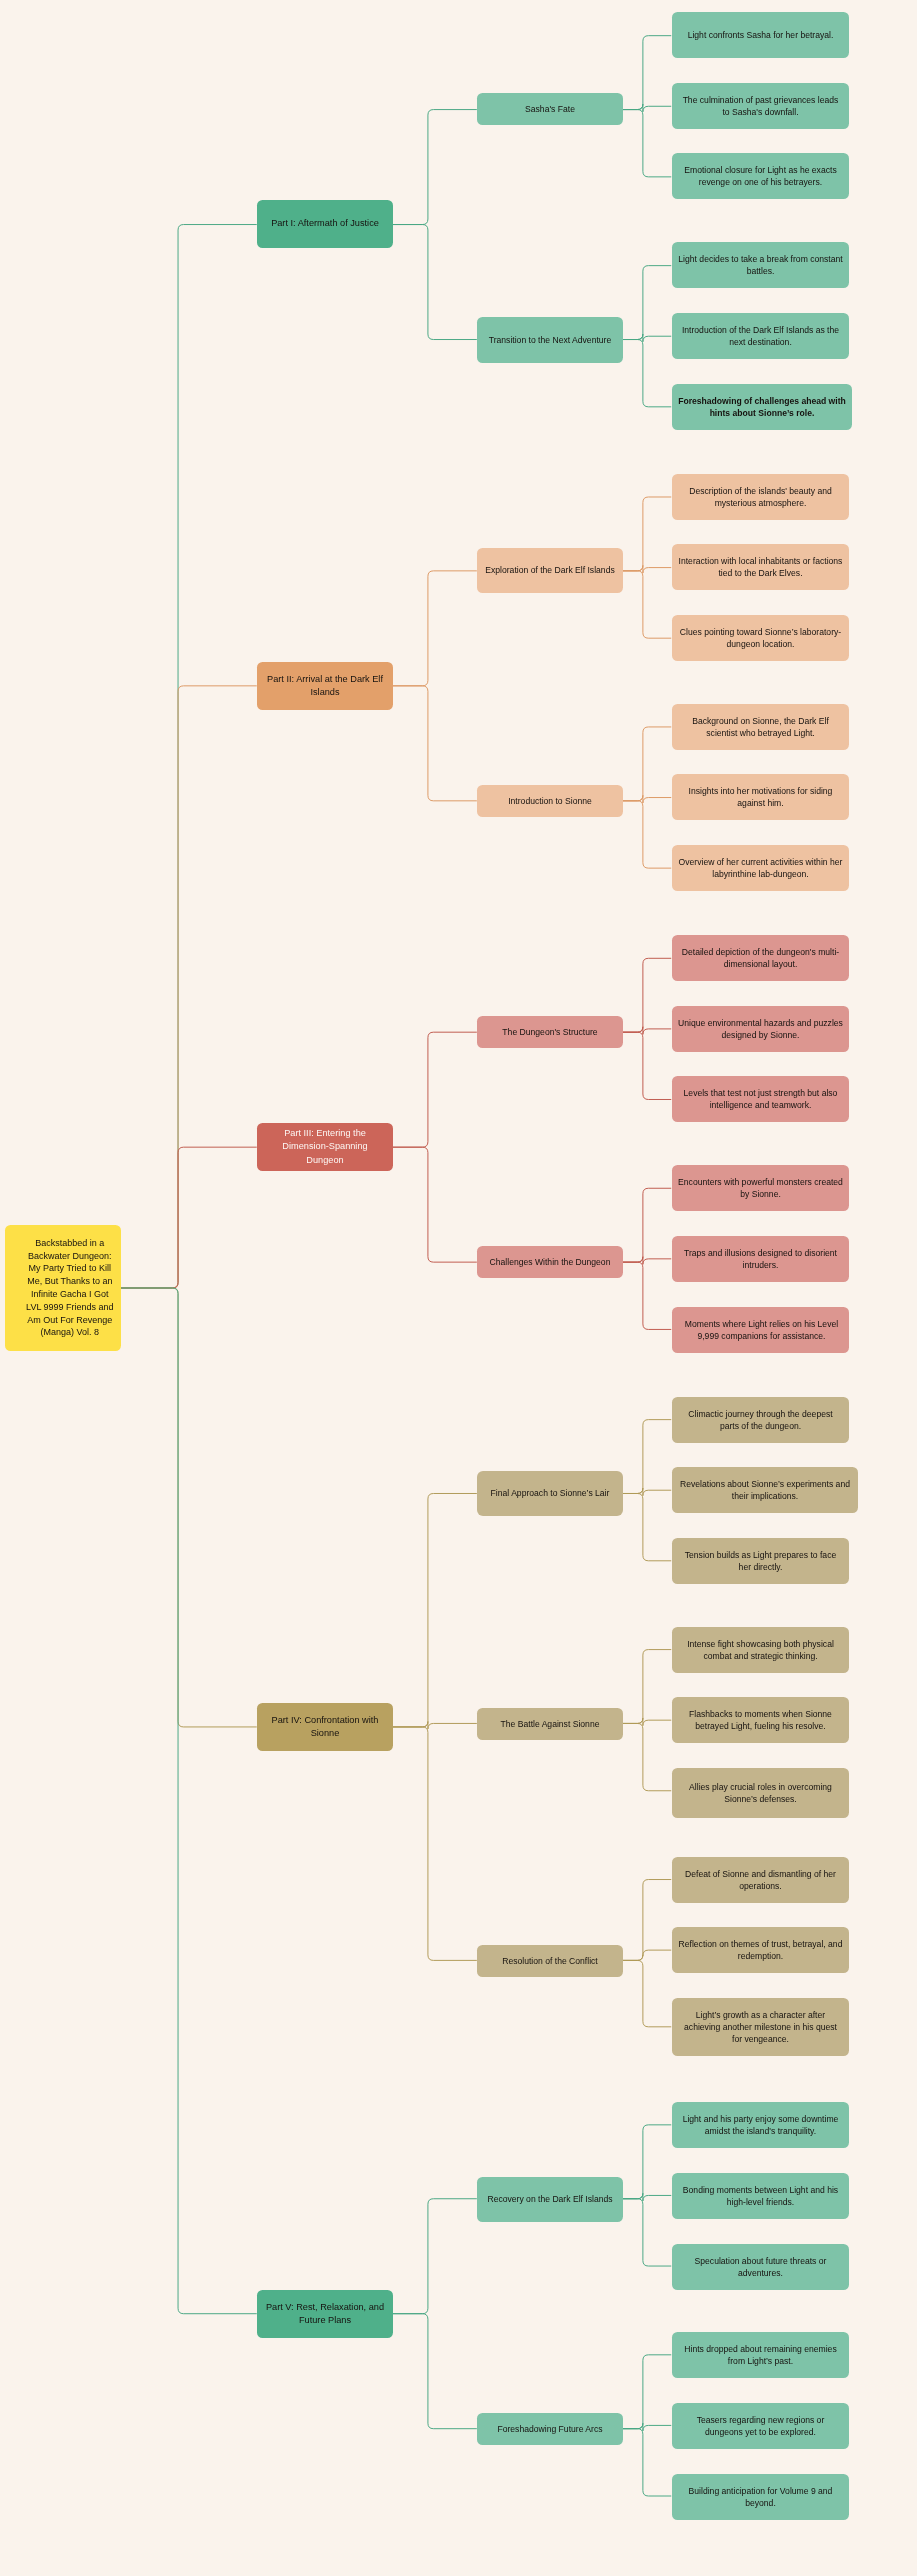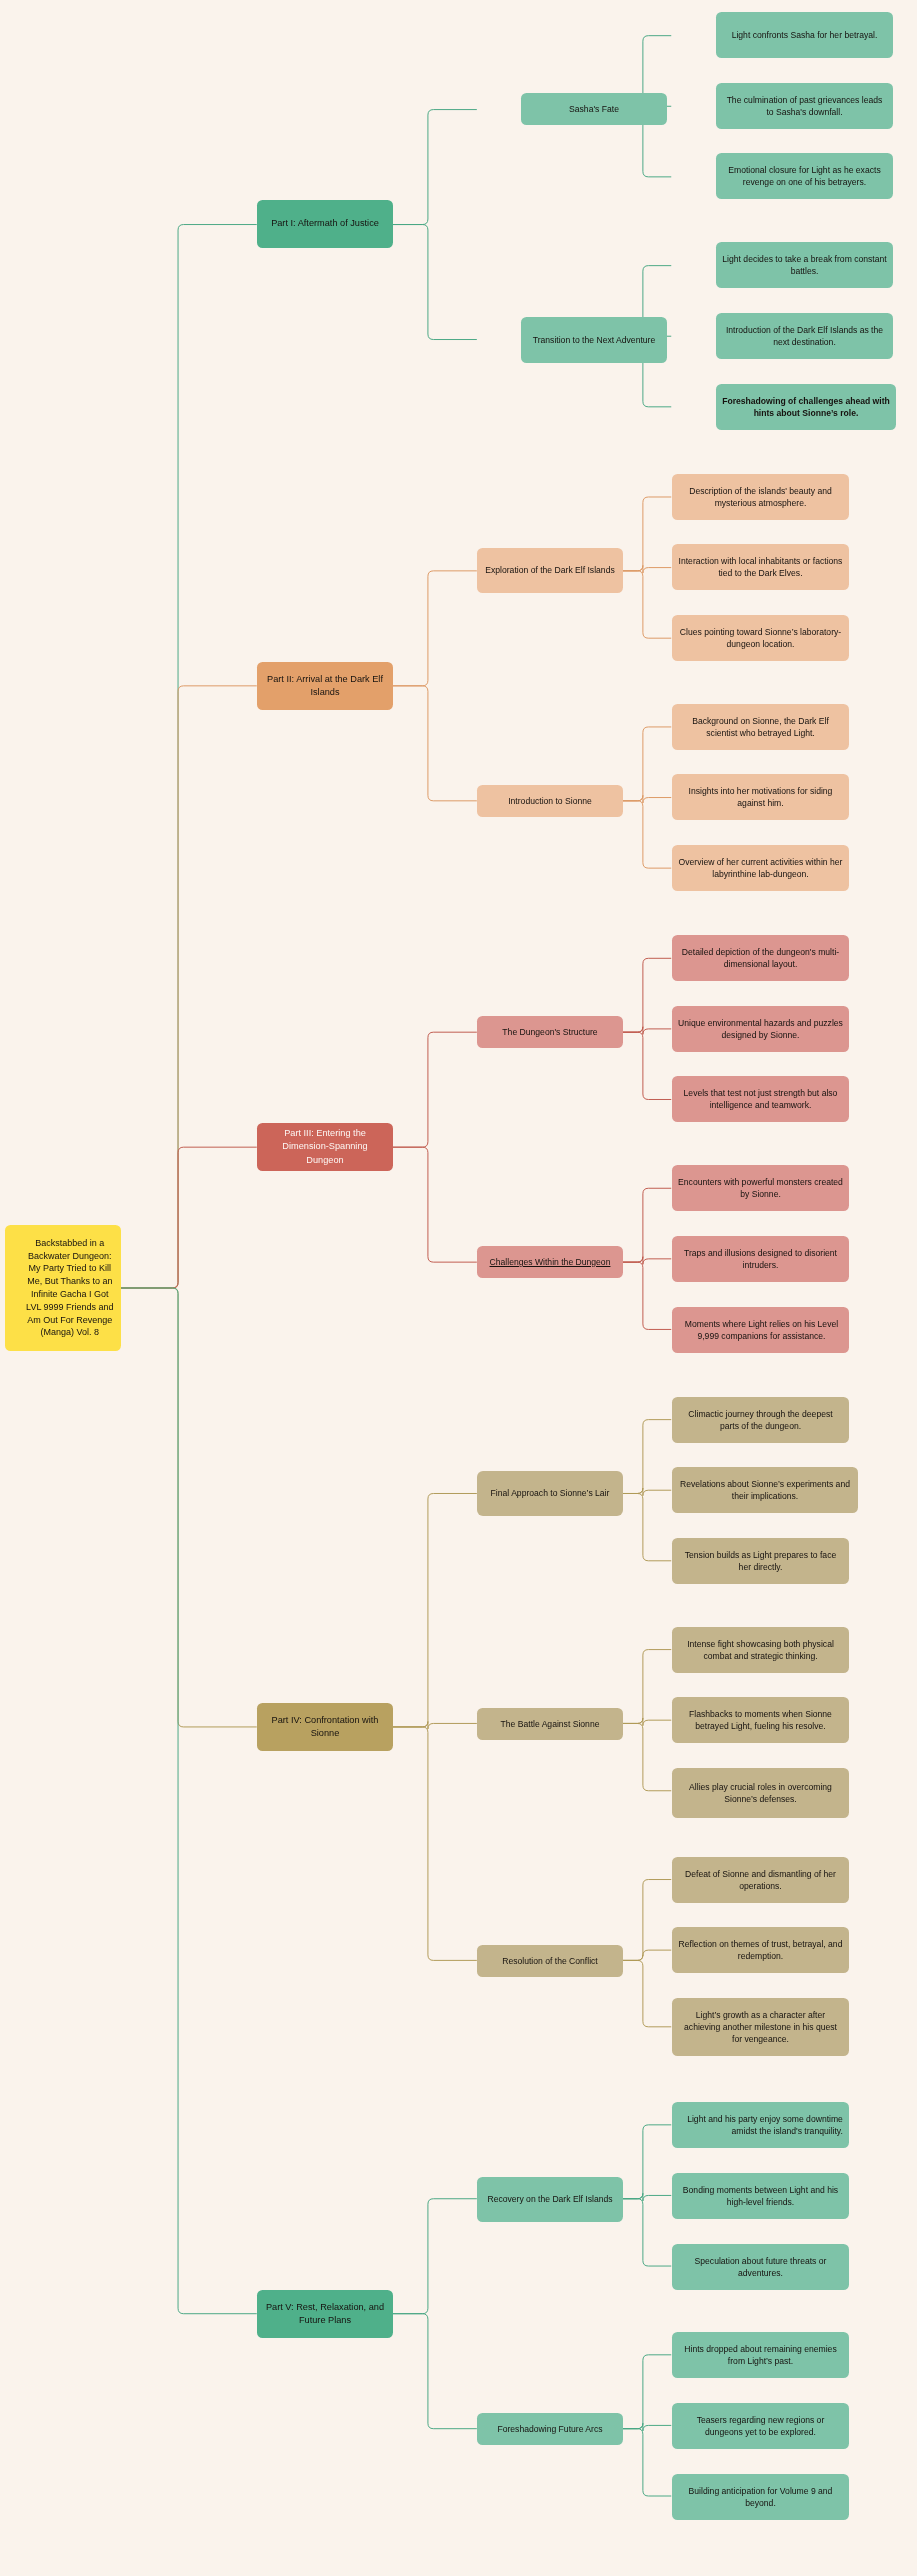--- a/index.html
+++ b/index.html
@@ -24,21 +24,21 @@
     word-wrap:break-word;
     -webkit-font-smoothing:antialiased;
   }
   .root{
     font-size:9px;
     background:#fde047;
     padding-left:20px;
   }
   
   .l1-green{background:#4fb08a;font-size:9.2px;}
-  .l2-green,.l3-green{background:#7ec3a8;font-size:8.6px;margin-left:44px;}
+  .l2-green,.l3-green{background:#7ec3a8;font-size:8.6px;}
   
   .l1-orange{background:#e3a06a;font-size:9.2px;}
   .l2-orange,.l3-orange{background:#eec2a1;font-size:8.6px;}
   
   .l1-red{background:#cc6559;font-size:9.2px;color:#fdf7f4;}
   .l2-red,.l3-red{background:#dc9690;font-size:8.6px;}
   
   .l1-khaki{background:#b8a160;font-size:9.2px;}
   .l2-khaki,.l3-khaki{background:#c3b48c;font-size:8.6px;}
   
@@ -118,40 +118,40 @@
       <div class="node l3-orange" style="left: 672px; top: 615px; width: 177px; height: 46px;">Clues pointing toward Sionne’s laboratory-dungeon location.</div>
       <div class="node l2-orange" style="left: 477px; top: 785px; width: 146px; height: 32px;">Introduction to Sionne</div>
       <div class="node l3-orange" style="left: 672px; top: 704px; width: 177px; height: 46px;">Background on Sionne, the Dark Elf scientist who betrayed Light.</div>
       <div class="node l3-orange" style="left: 672px; top: 774px; width: 177px; height: 46px;">Insights into her motivations for siding against him.</div>
       <div class="node l3-orange" style="left: 672px; top: 845px; width: 177px; height: 46px;">Overview of her current activities within her labyrinthine lab-dungeon.</div>
       <div class="node l1-red" style="left: 257px; top: 1123px; width: 136px; height: 48px;">Part III: Entering the Dimension-Spanning Dungeon</div>
       <div class="node l2-red" style="left: 477px; top: 1016px; width: 146px; height: 32px;">The Dungeon's Structure</div>
       <div class="node l3-red" style="left: 672px; top: 935px; width: 177px; height: 46px;">Detailed depiction of the dungeon's multi-dimensional layout.</div>
       <div class="node l3-red" style="left: 672px; top: 1006px; width: 177px; height: 46px;">Unique environmental hazards and puzzles designed by Sionne.</div>
       <div class="node l3-red" style="left: 672px; top: 1076px; width: 177px; height: 46px;">Levels that test not just strength but also intelligence and teamwork.</div>
-      <div class="node l2-red" style="left: 477px; top: 1246px; width: 146px; height: 32px; text-decoration: underline;">Challenges Within the Dungeon</div>
+      <div class="node l2-red" style="left: 477px; top: 1246px; width: 146px; height: 32px;">Challenges Within the Dungeon</div>
       <div class="node l3-red" style="left: 672px; top: 1165px; width: 177px; height: 46px;">Encounters with powerful monsters created by Sionne.</div>
       <div class="node l3-red" style="left: 672px; top: 1236px; width: 177px; height: 46px;">Traps and illusions designed to disorient intruders.</div>
       <div class="node l3-red" style="left: 672px; top: 1307px; width: 177px; height: 46px; padding-left: 8px;">Moments where Light relies on his Level 9,999 companions for assistance.</div>
       <div class="node l1-khaki" style="left: 257px; top: 1703px; width: 136px; height: 48px;">Part IV: Confrontation with Sionne</div>
       <div class="node l2-khaki" style="left: 477px; top: 1471px; width: 146px; height: 45px; border-radius: 6px;">Final Approach to Sionne’s Lair</div>
       <div class="node l3-khaki" style="left: 672px; top: 1397px; width: 177px; height: 46px;">Climactic journey through the deepest parts of the dungeon.</div>
       <div class="node l3-khaki" style="left: 672px; top: 1467px; width: 186px; height: 46px;">Revelations about Sionne’s experiments and their implications.</div>
       <div class="node l3-khaki" style="left: 672px; top: 1538px; width: 177px; height: 46px;">Tension builds as Light prepares to face her directly.</div>
       <div class="node l2-khaki" style="left: 477px; top: 1708px; width: 146px; height: 32px;">The Battle Against Sionne</div>
       <div class="node l3-khaki" style="left: 672px; top: 1627px; width: 177px; height: 46px;">Intense fight showcasing both physical combat and strategic thinking.</div>
       <div class="node l3-khaki" style="left: 672px; top: 1697px; width: 177px; height: 46px;">Flashbacks to moments when Sionne betrayed Light, fueling his resolve.</div>
       <div class="node l3-khaki" style="left: 672px; top: 1768px; width: 177px; height: 50px;">Allies play crucial roles in overcoming Sionne’s defenses.</div>
       <div class="node l2-khaki" style="left: 477px; top: 1945px; width: 146px; height: 32px;">Resolution of the Conflict</div>
       <div class="node l3-khaki" style="left: 672px; top: 1857px; width: 177px; height: 46px;">Defeat of Sionne and dismantling of her operations.</div>
       <div class="node l3-khaki" style="left: 672px; top: 1927px; width: 177px; height: 46px;">Reflection on themes of trust, betrayal, and redemption.</div>
       <div class="node l3-khaki" style="left: 672px; top: 1998px; width: 177px; height: 58px;">Light’s growth as a character after achieving another milestone in his quest for vengeance.</div>
       <div class="node l1-green5" style="left: 257px; top: 2290px; width: 136px; height: 48px;">Part V: Rest, Relaxation, and Future Plans</div>
       <div class="node l2-green5" style="left: 477px; top: 2177px; width: 146px; height: 45px;">Recovery on the Dark Elf Islands</div>
-      <div class="node l3-green5" style="left: 672px; top: 2102px; width: 177px; height: 46px; text-align: right;">Light and his party enjoy some downtime amidst the island's tranquility.</div>
+      <div class="node l3-green5" style="left: 672px; top: 2102px; width: 177px; height: 46px;">Light and his party enjoy some downtime amidst the island's tranquility.</div>
       <div class="node l3-green5" style="left: 672px; top: 2173px; width: 177px; height: 46px;">Bonding moments between Light and his high-level friends.</div>
       <div class="node l3-green5" style="left: 672px; top: 2244px; width: 177px; height: 46px;">Speculation about future threats or adventures.</div>
       <div class="node l2-green5" style="left: 477px; top: 2413px; width: 146px; height: 32px;">Foreshadowing Future Arcs</div>
       <div class="node l3-green5" style="left: 672px; top: 2332px; width: 177px; height: 46px;">Hints dropped about remaining enemies from Light’s past.</div>
       <div class="node l3-green5" style="left: 672px; top: 2403px; width: 177px; height: 46px;">Teasers regarding new regions or dungeons yet to be explored.</div>
       <div class="node l3-green5" style="left: 672px; top: 2474px; width: 177px; height: 46px;">Building anticipation for Volume 9 and beyond.</div>
     </div>
 </div>
 
 

